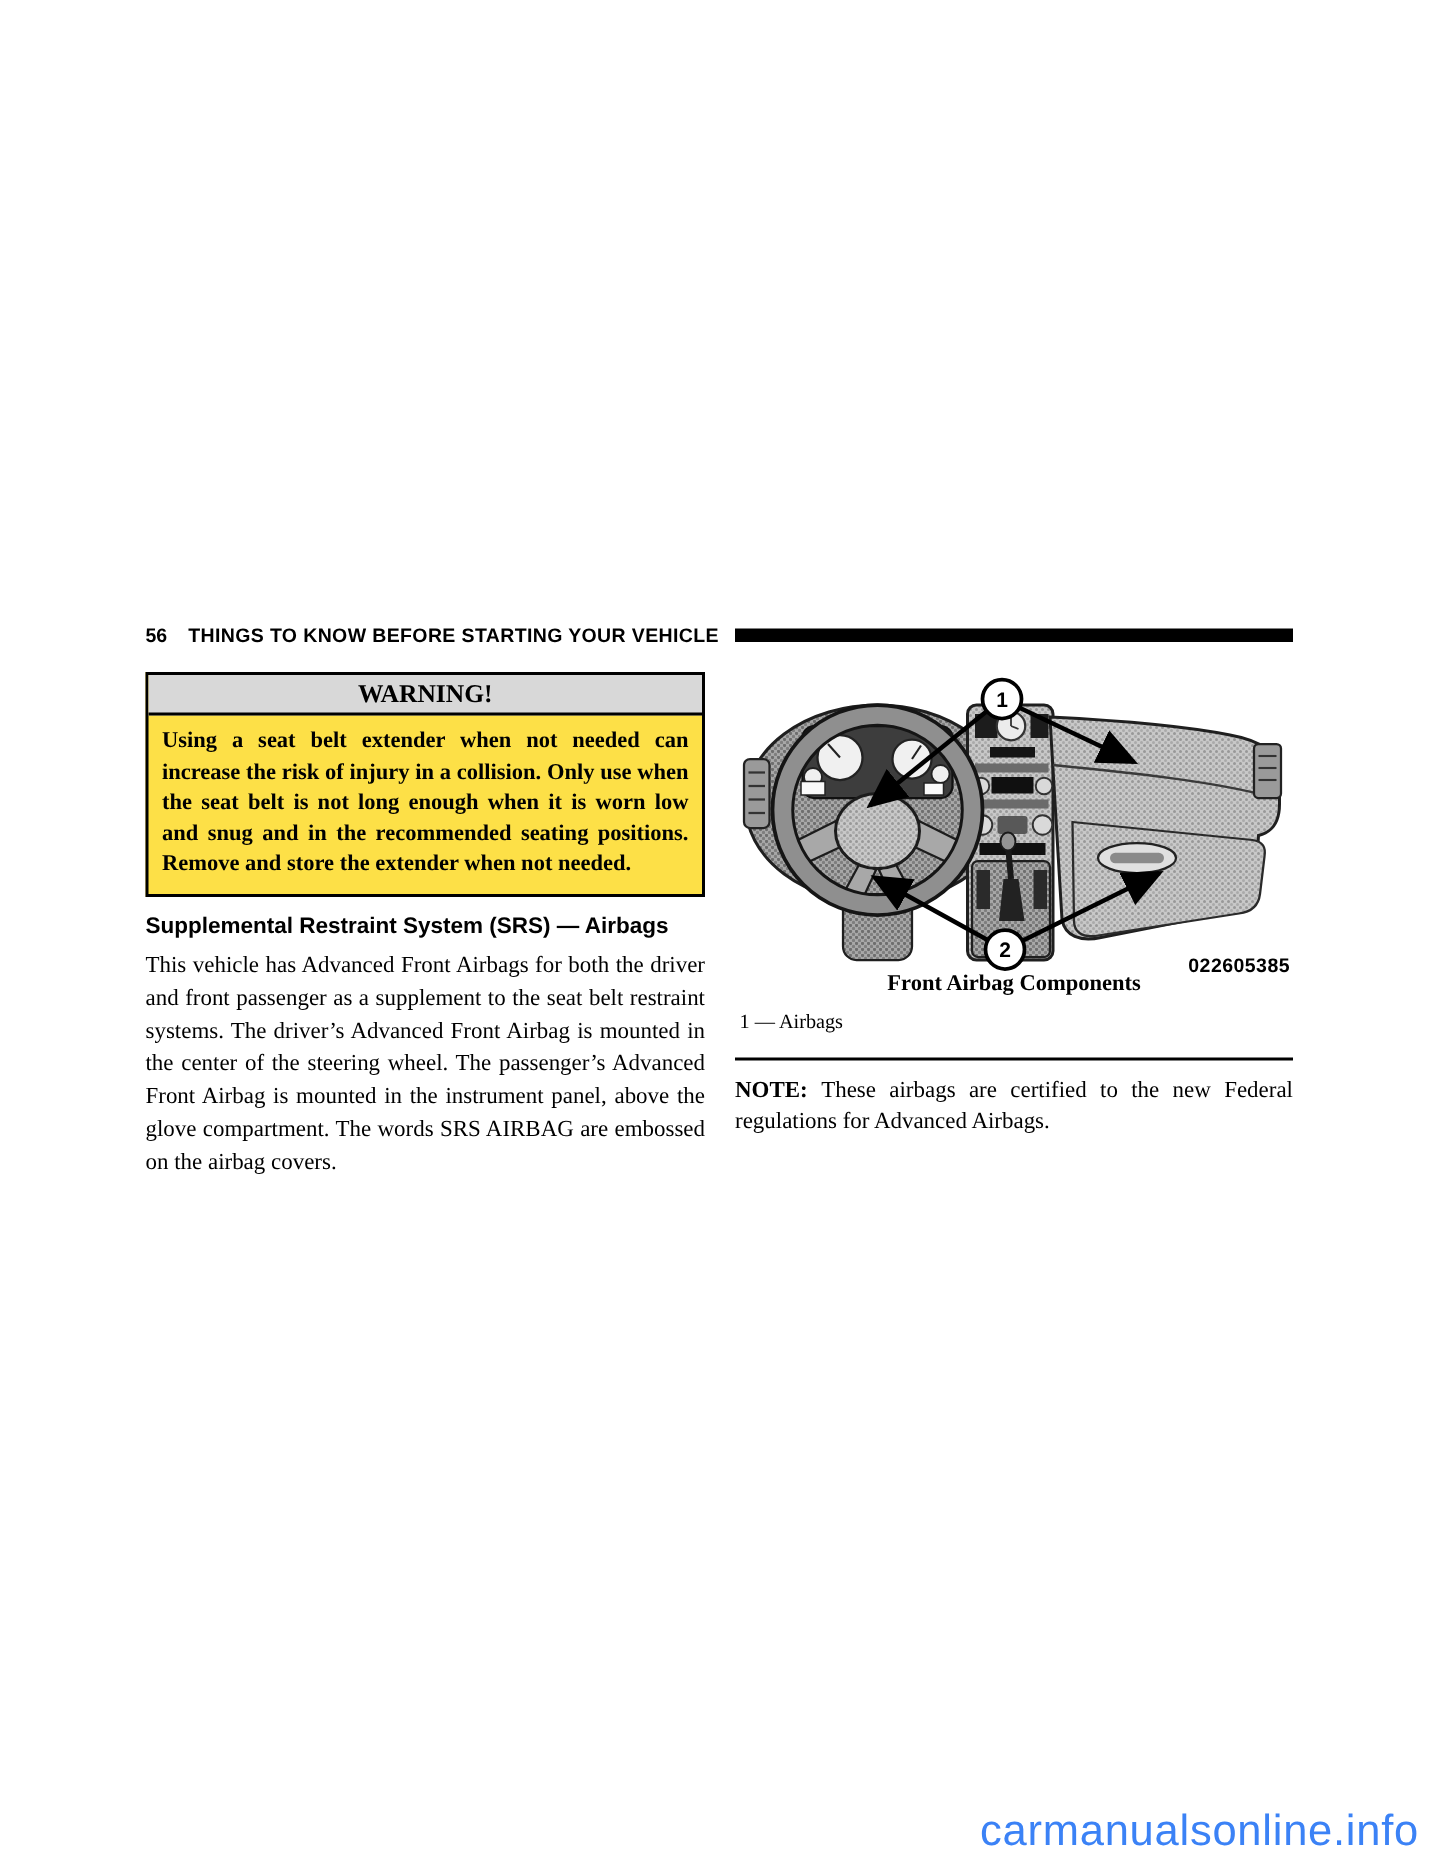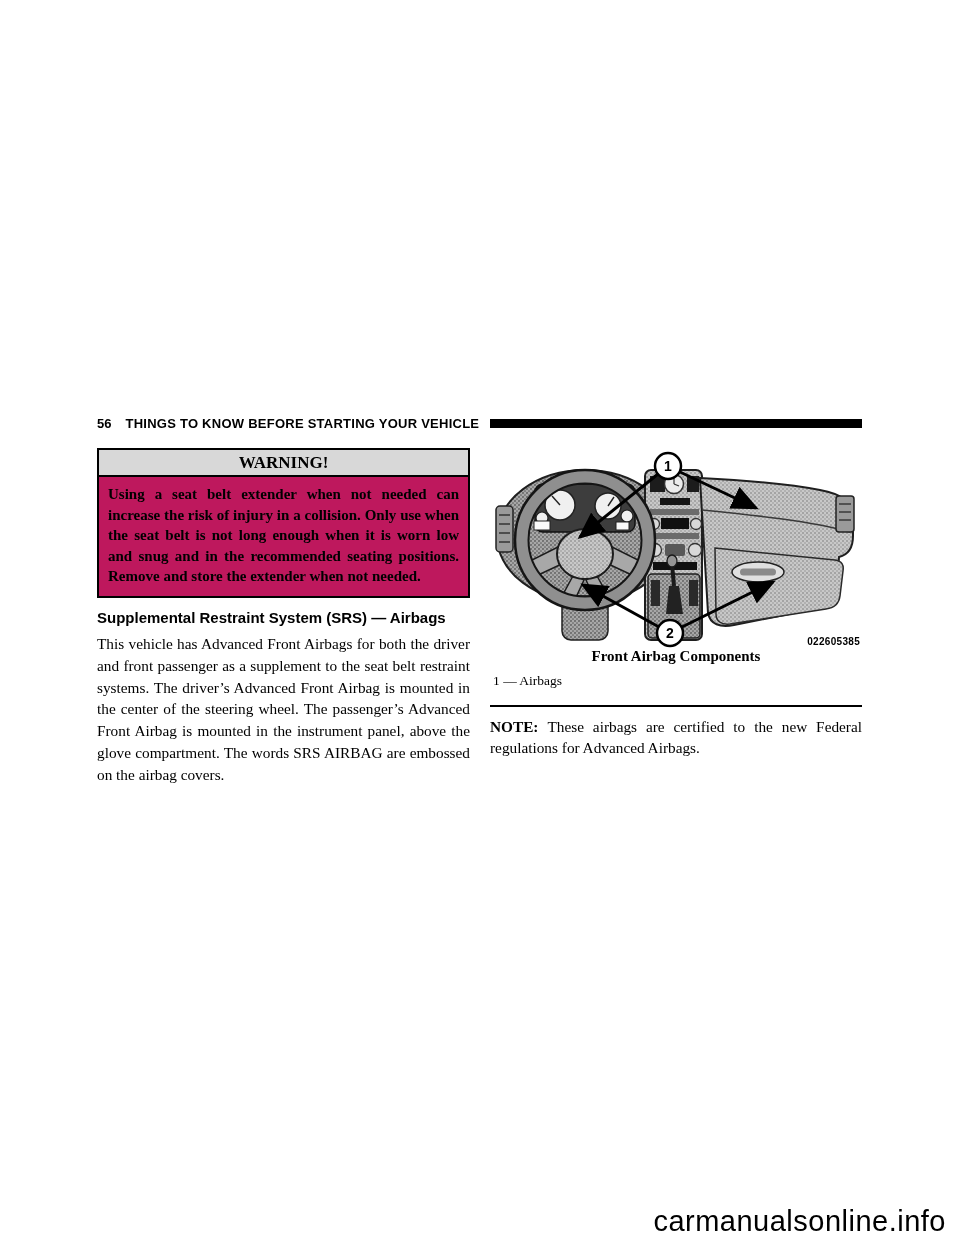--- a/index.html
+++ b/index.html
@@ -22,21 +22,21 @@
   }
   .page-number { flex: 0 0 auto; }
   .header-title { flex: 0 0 auto; margin-left: 14px; letter-spacing: 0.25px; }
   .header-bar { flex: 1 1 auto; height: 9px; background: #000; margin-left: 11px; }
 
   
   .col-left  { position: absolute; left: 97px;  top: 448px; width: 373px; }
   .col-right { position: absolute; left: 490px; top: 448px; width: 372px; }
 
   
-  .warning-box { border: 2px solid #000; background: #be185d; }
+  .warning-box { border: 2px solid #000; background: #fde047; }
   .warning-header {
     background: #d8d8d8;
     border-bottom: 2px solid #000;
     text-align: center;
     font-weight: bold; font-size: 17px;
     padding: 3px 0 2px 0;
   }
   .warning-body {
     padding: 7px 9px 9px 9px;
     font-weight: bold; font-size: 15px; line-height: 20.6px;
@@ -55,21 +55,21 @@
     font-size: 15.3px; line-height: 21.8px;
     text-align: justify;
   }
 
   
   .figure { position: relative; width: 372px; }
   .figure svg { display: block; width: 372px; height: 200px; }
   .image-number {
     position: absolute; top: 188px; right: 2px;
     font-family: "Liberation Sans", sans-serif;
-    font-weight: bold; font-size: 10px; letter-spacing: 0.3px; text-align: center;
+    font-weight: bold; font-size: 13px; letter-spacing: 0.3px; text-align: center;
   }
   .figure-caption {
     margin-top: 0;
     text-align: center;
     font-weight: bold; font-size: 15px;
   }
   .figure-legend {
     margin-top: 8px;
     font-size: 13.5px; line-height: 15.5px;
     padding-bottom: 16px;
@@ -82,21 +82,21 @@
     margin-top: 9px;
     font-size: 15.3px; line-height: 21.8px;
     text-align: justify;
   }
   .note-label { font-weight: bold; margin-right: 9px; }
 
   
   .watermark {
     position: absolute; right: 14px; bottom: 4px;
     font-family: "Liberation Sans", sans-serif;
-    font-size: 29px; color: #000000; letter-spacing: 0.5px;
+    font-size: 29px; color: #3b82f6; letter-spacing: 0.5px;
   }
 </style>
 </head>
 <body>
 
 <div class="page">
 
   <div class="page-header">
     <span class="page-number">56</span>
     <span class="header-title">THINGS TO KNOW BEFORE STARTING YOUR VEHICLE</span>

